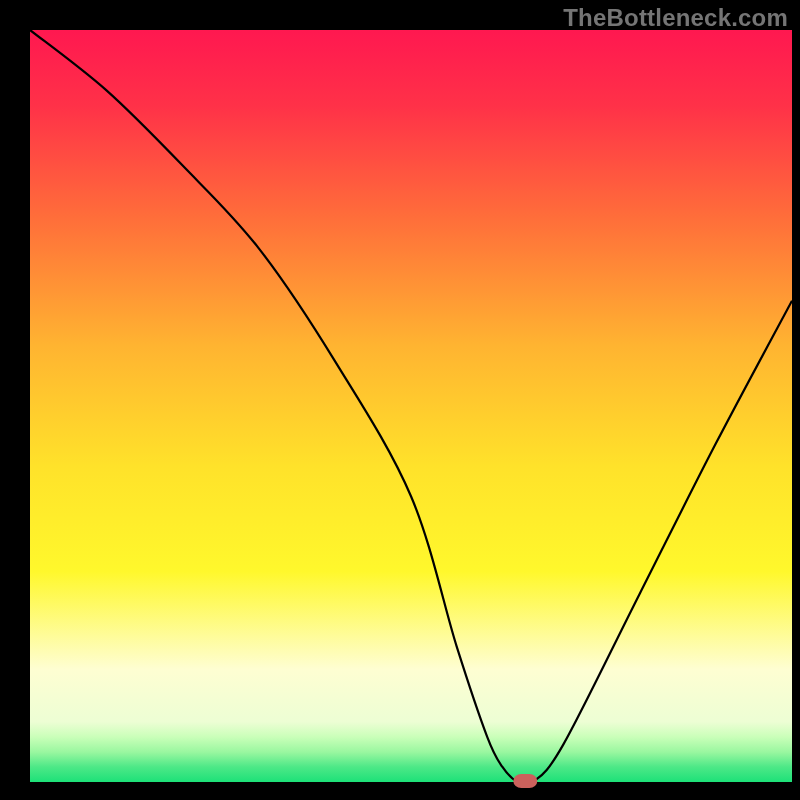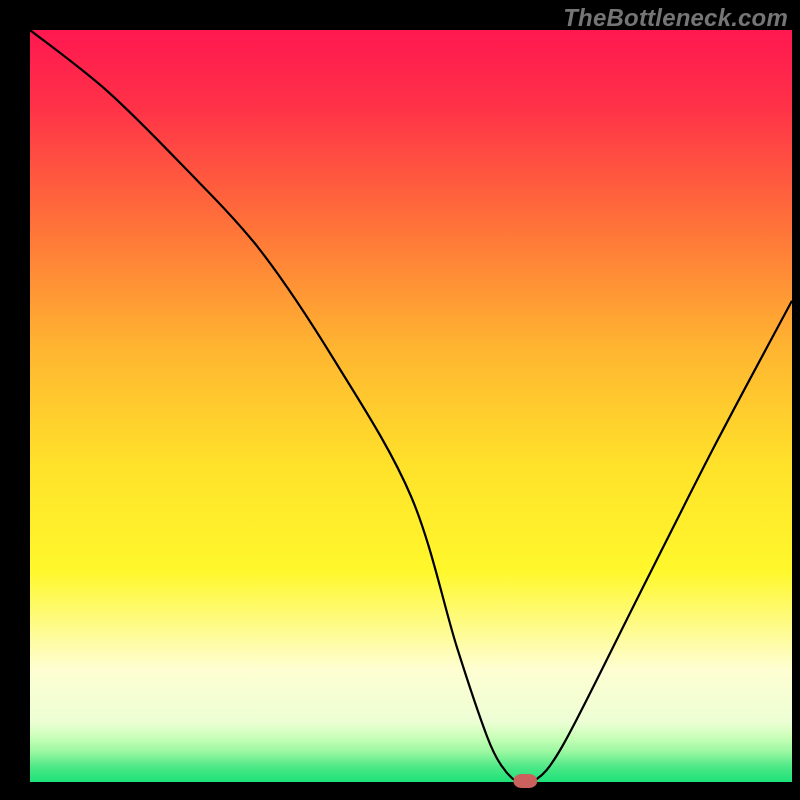--- a/index.html
+++ b/index.html
@@ -7,21 +7,20 @@
     padding: 0;
     width: 800px;
     height: 800px;
     background: #000000;
     overflow: hidden;
   }
   .chart-wrapper {
     position: relative;
     width: 800px;
     height: 636px;
-    font-style: italic;
   }
   svg {
     display: block;
     position: absolute;
     top: 0;
     left: 0;
   }
   .watermark {
     position: absolute;
     top: 4px;

